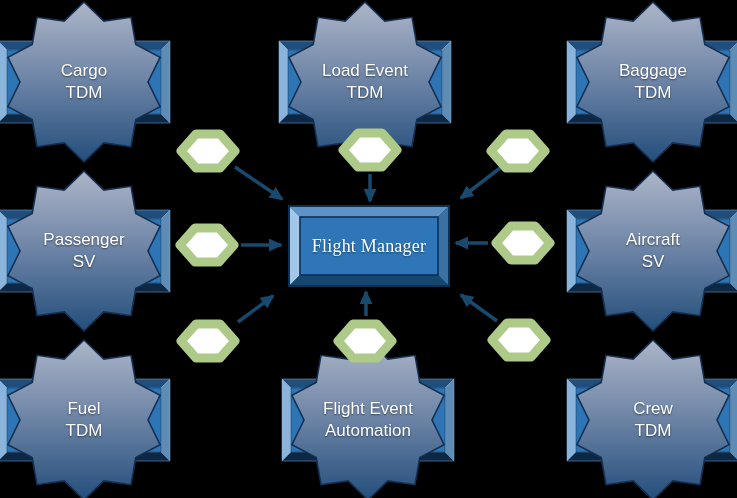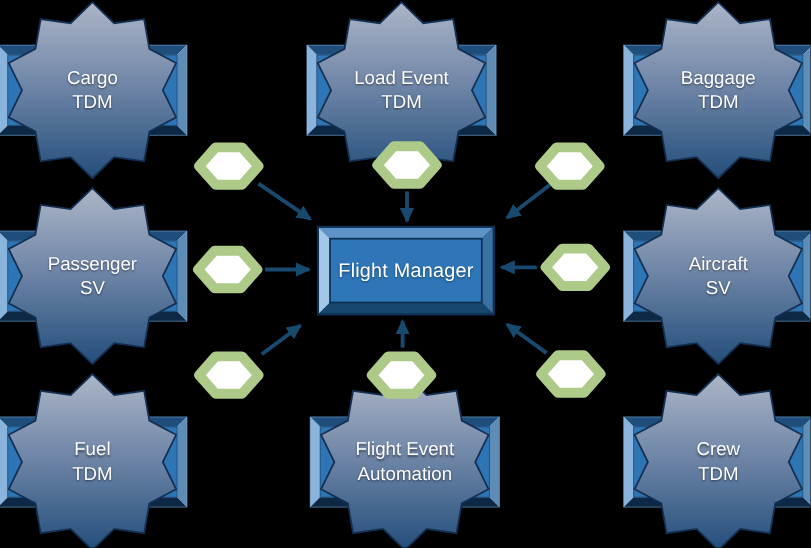--- a/index.html
+++ b/index.html
@@ -9,21 +9,21 @@
   }
   .node{position:absolute;width:180px;height:166px;}
   .node svg{position:absolute;inset:0;}
   .node-label{
     position:absolute;inset:0;display:flex;align-items:center;justify-content:center;
     text-align:center;color:#fff;font-size:17px;line-height:1.28;
     white-space:pre-line;text-shadow:0 1px 2px rgba(0,0,0,.55);
     pointer-events:none;
   }
   .hex{position:absolute;width:66px;height:46px;}
-  .center-box{position:absolute;left:288px;top:205px;width:162px;height:82px;}
+  .center-box{position:absolute;left:288px;top:205px;width:162px;height:82px;font-family:Liberation Serif, serif;}
   .center-box svg{position:absolute;inset:0;}
   .center-label{
     position:absolute;inset:0;display:flex;align-items:center;justify-content:center;
     color:#fff;font-size:18px;letter-spacing:.2px;text-shadow:0 1px 2px rgba(0,0,0,.45);
     pointer-events:none;
   }
   #arrow-layer{position:absolute;inset:0;pointer-events:none;}
 </style>
 </head>
 <body>

